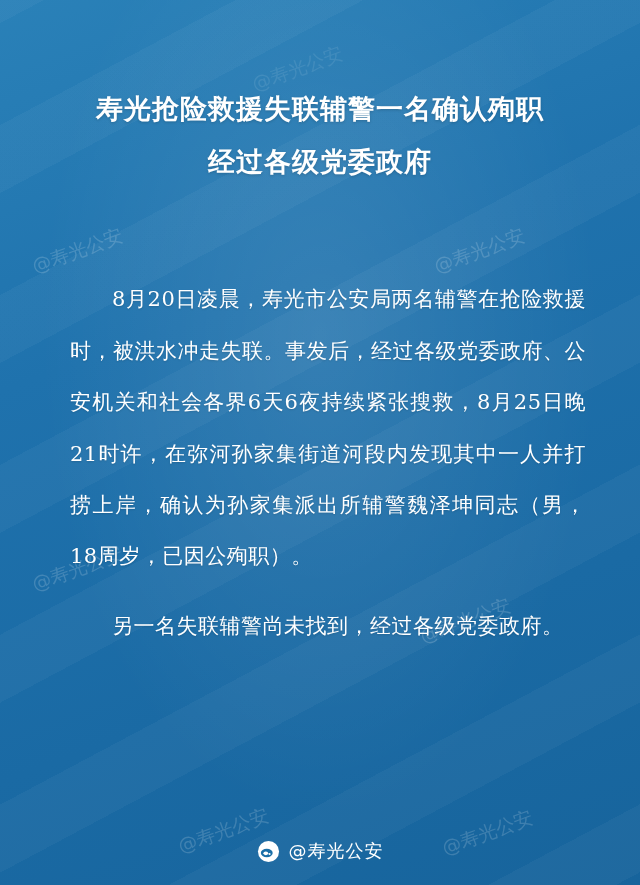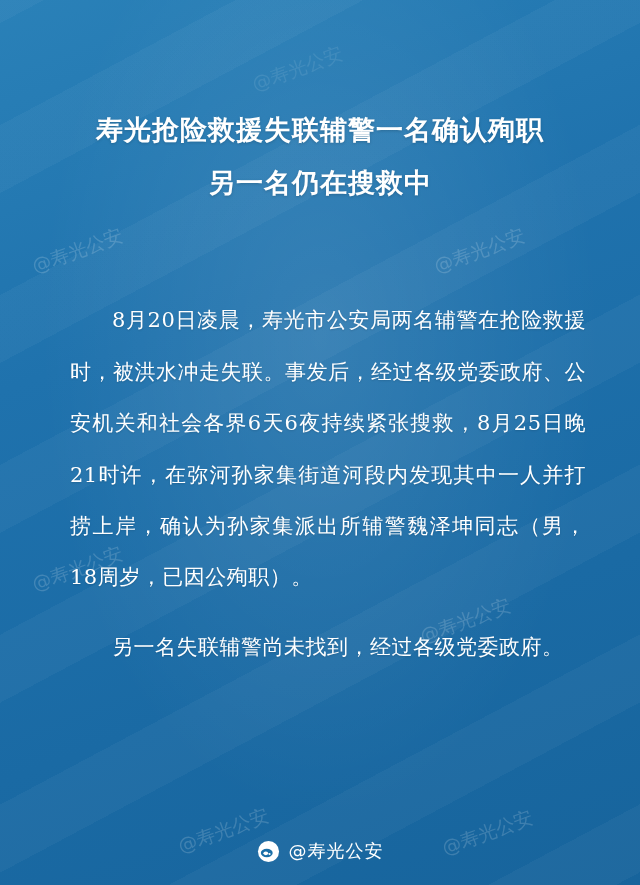--- a/index.html
+++ b/index.html
@@ -53,21 +53,21 @@
   }
 
   .headline {
     color: #ffffff;
     font-family: "DejaVu Serif", serif;
     font-weight: bold;
     font-size: 27px;
     line-height: 1.95;
     text-align: center;
     letter-spacing: 1px;
-    padding-top: 104px;
+    padding-top: 83px;
     text-shadow: 0 1px 3px rgba(0,0,0,0.18);
   }
   .headline .line2 {
     display: block;
   }
 
   .body-text {
     margin-top: 86px;
     color: #ffffff;
     font-family: "DejaVu Serif", serif;
@@ -139,21 +139,21 @@
   <div class="wm wm2">@寿光公安</div>
   <div class="wm wm3">@寿光公安</div>
   <div class="wm wm4">@寿光公安</div>
   <div class="wm wm5">@寿光公安</div>
   <div class="wm wm6">@寿光公安</div>
 
   <div class="content">
 
     <div class="headline">
       <span>寿光抢险救援失联辅警一名确认殉职</span>
-      <span class="line2">另一名仍在搜救中</span>
+      <span class="line2">经过各级党委政府</span>
     </div>
 
     <div class="body-text">
       <p class="para">8月20日凌晨，寿光市公安局两名辅警在抢险救援时，被洪水冲走失联。事发后，经过各级党委政府、公安机关和社会各界6天6夜持续紧张搜救，8月25日晚21时许，在弥河孙家集街道河段内发现其中一人并打捞上岸，确认为孙家集派出所辅警魏泽坤同志（男，18周岁，已因公殉职）。</p>
       <p class="para">另一名失联辅警尚未找到，经过各级党委政府。</p>
     </div>
 
   </div>
 
   <div class="footer">

